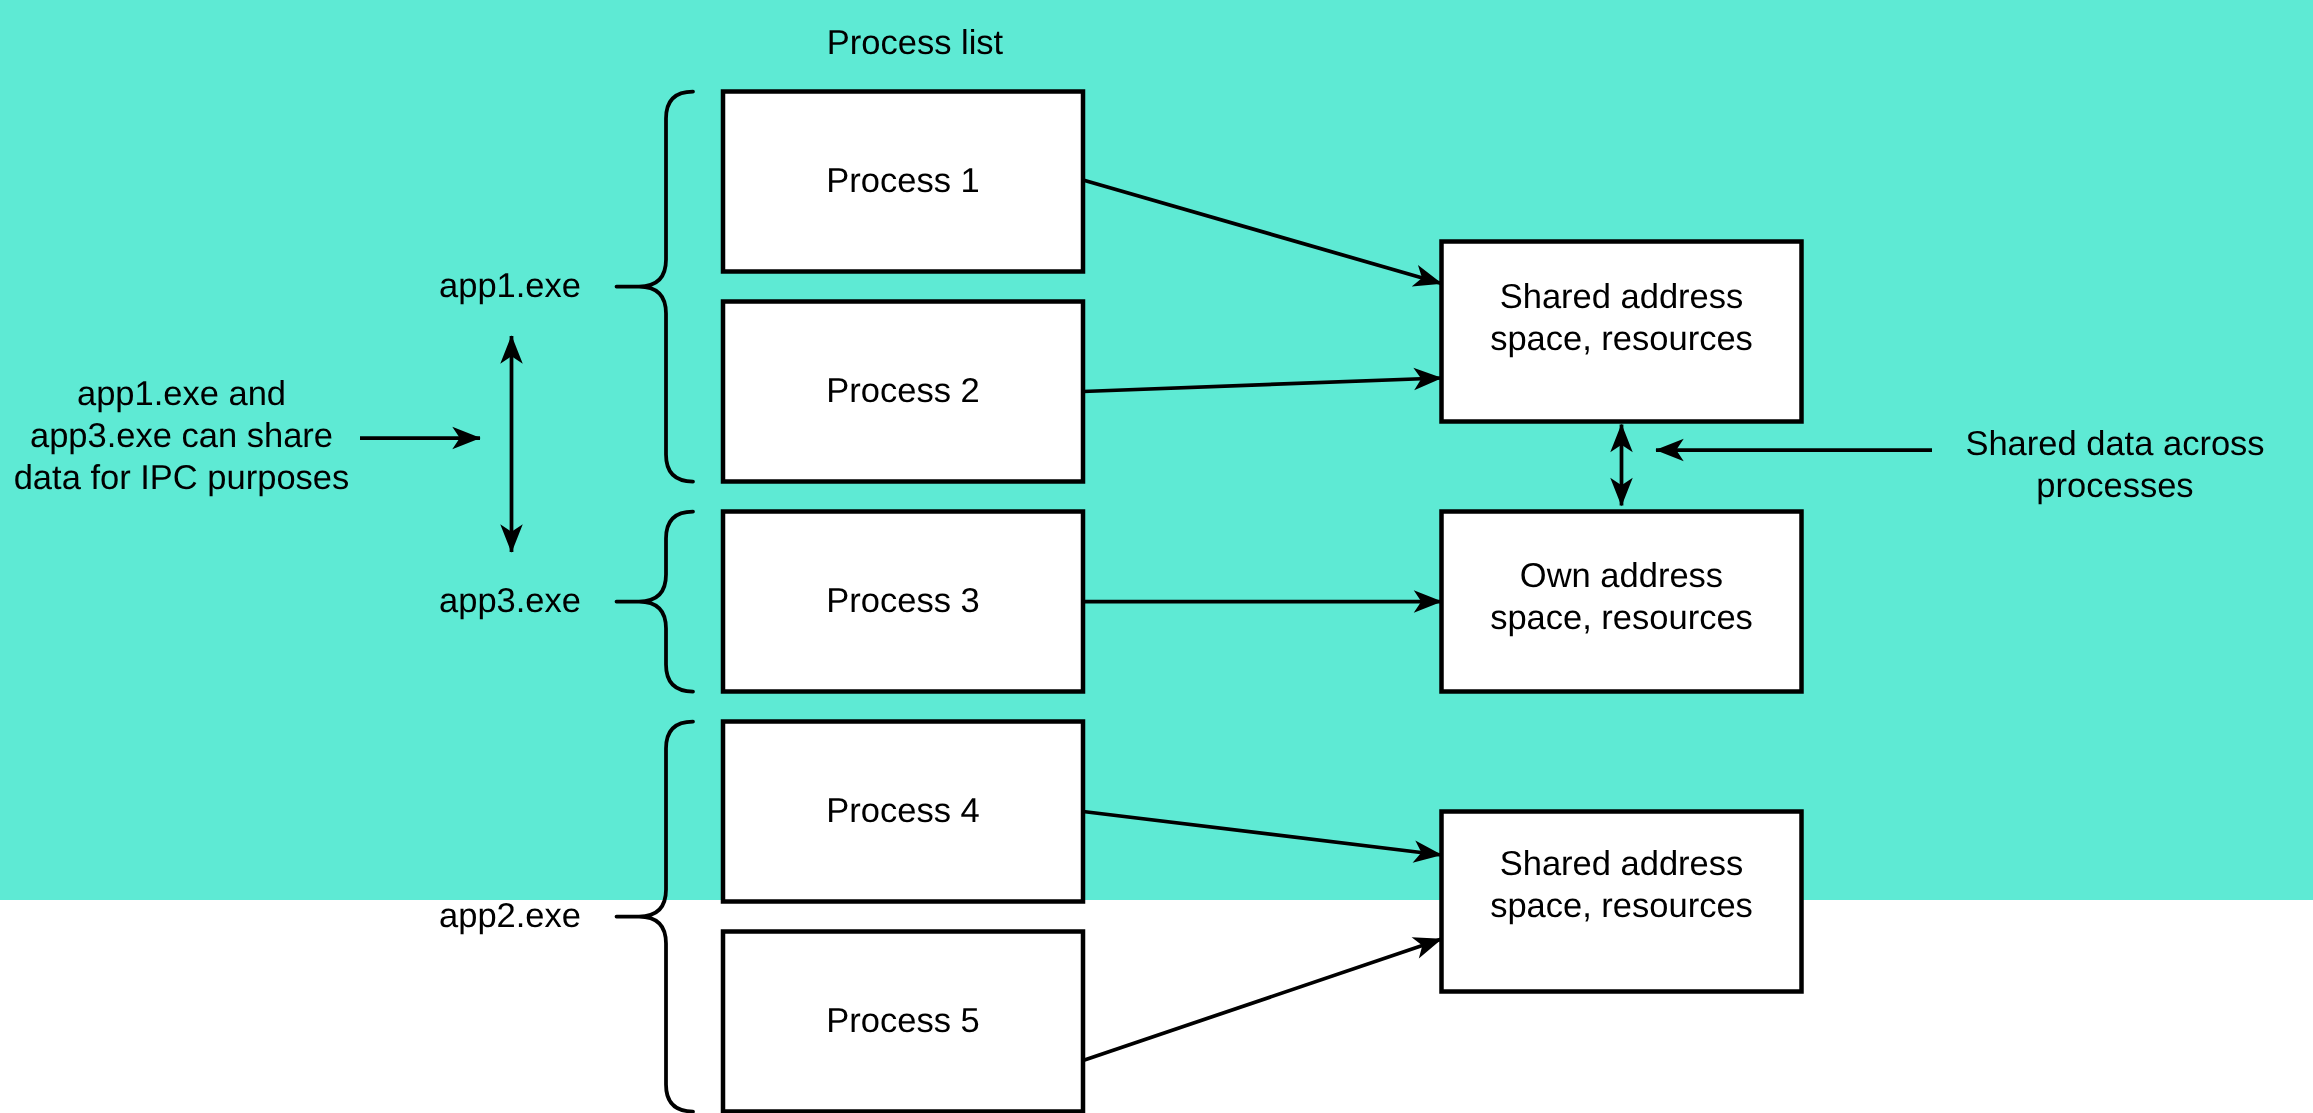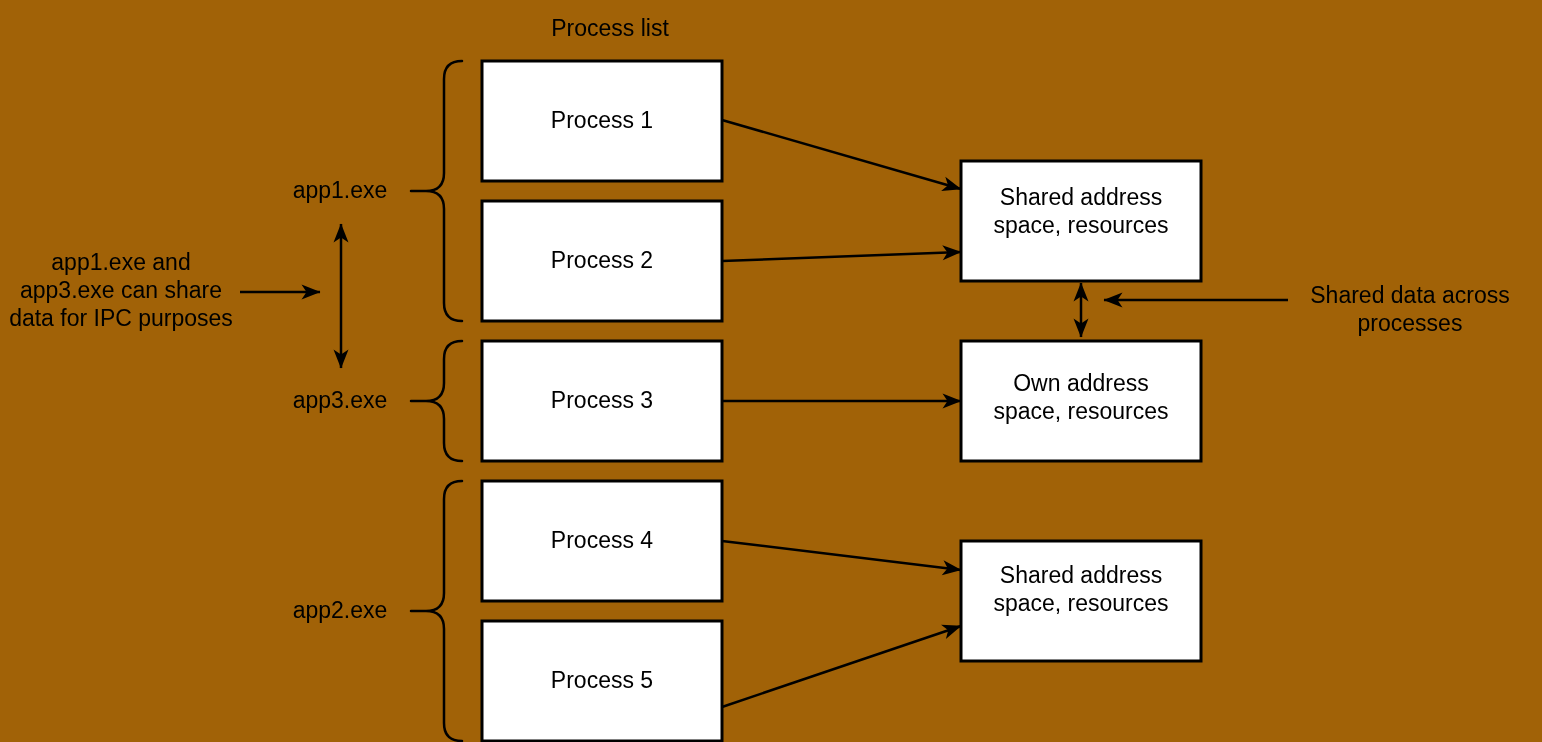--- a/index.html
+++ b/index.html
@@ -6,22 +6,22 @@
     margin: 0;
     padding: 0;
     background: #ffffff;
     width: 1542px;
     height: 742px;
     overflow: hidden;
   }
   .canvas {
     position: relative;
     width: 1542px;
-    height: 742px;
-    background: #a16207;
+    height: 600px;
+    background: #5eead4;
   }
   svg {
     display: block;
     font-family: "Liberation Sans", "DejaVu Sans", sans-serif;
   }
   .box {
     fill: #ffffff;
     stroke: #000000;
     stroke-width: 3;
   }

